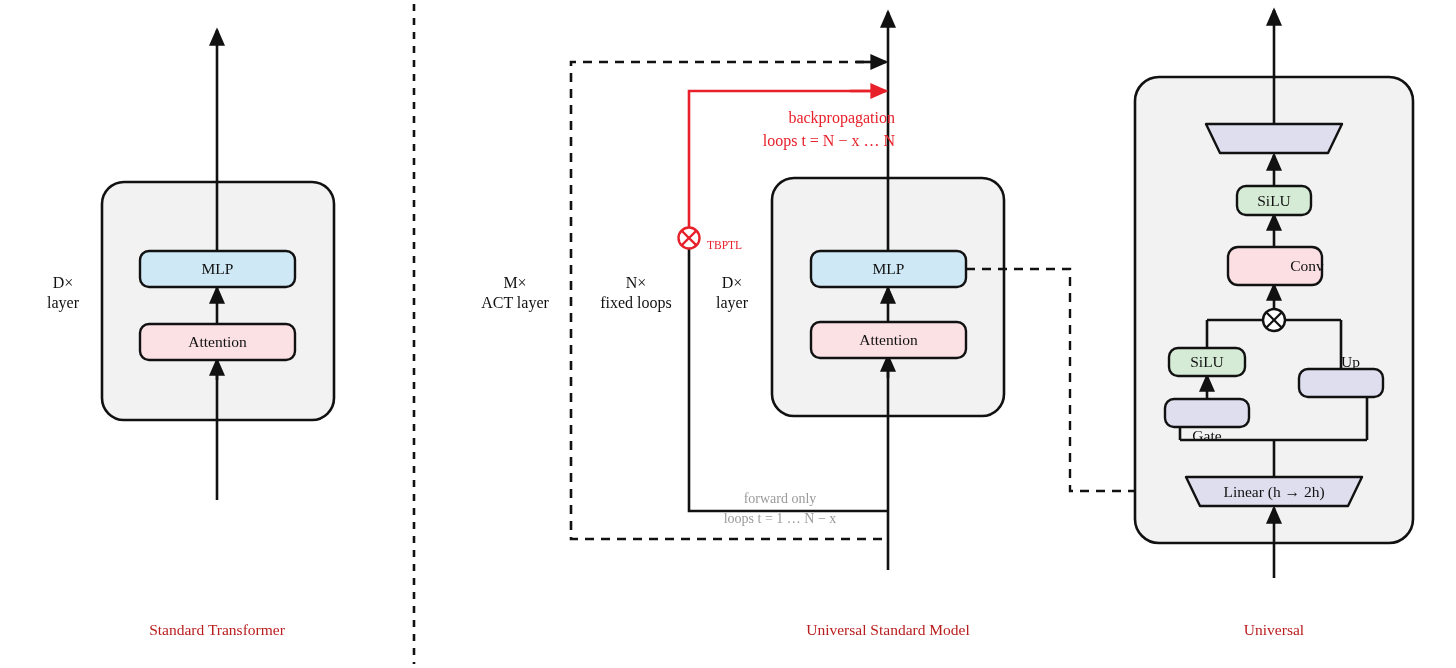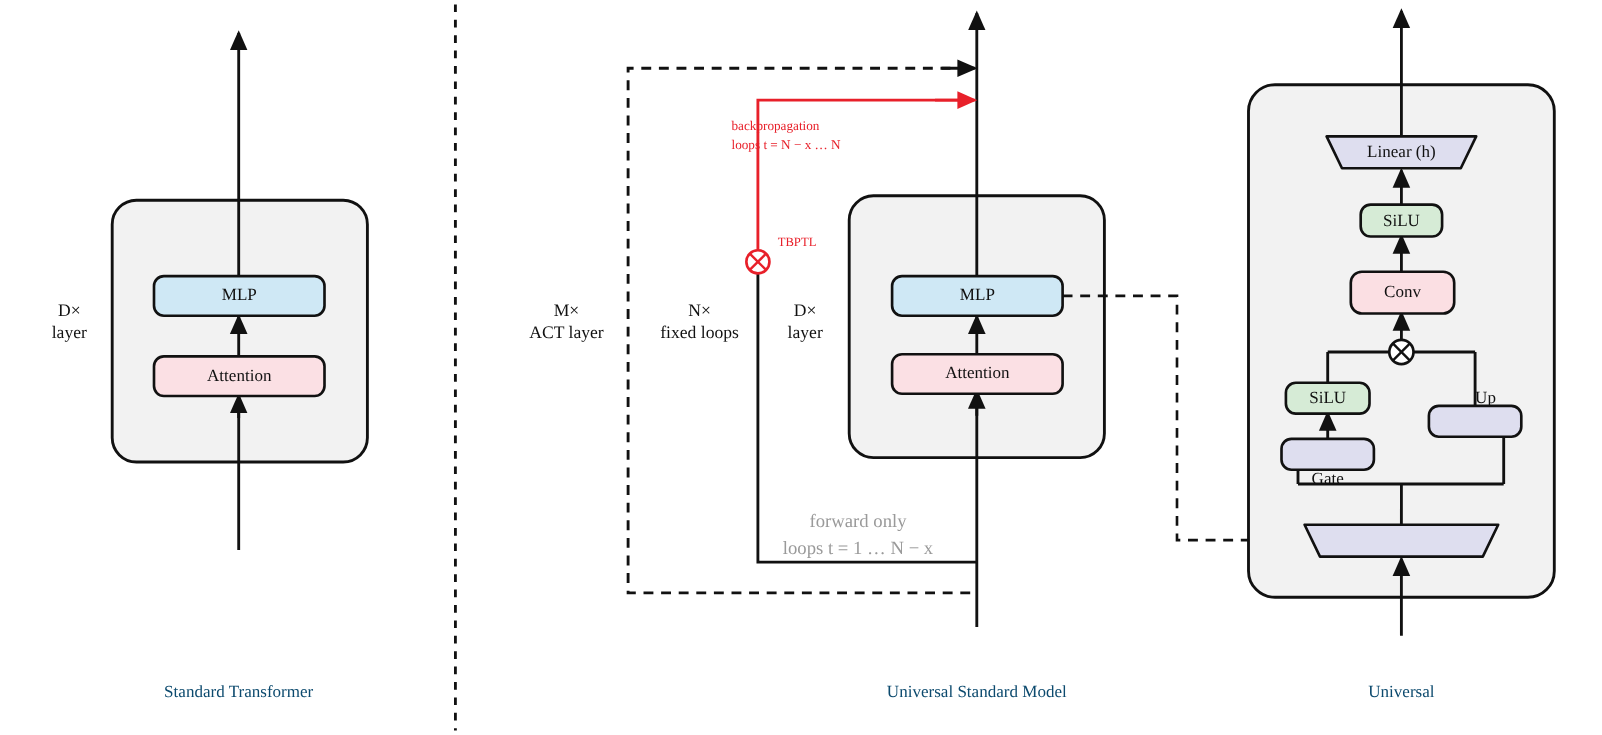--- a/index.html
+++ b/index.html
@@ -8,24 +8,24 @@
     width:1456px;height:668px;
     font-family:"Liberation Serif","DejaVu Serif",serif;
     color:#111111;
     overflow:hidden;
     position:relative;
   }
   #stage{position:relative;width:1456px;height:668px;}
   svg#canvas{position:absolute;left:0;top:0;width:1456px;height:668px;}
   .lbl{position:absolute;white-space:nowrap;}
   .mathit{}
-  .caption{font-size:15.5px;color:#0c4a6e;}
+  .caption{font-size:15.5px;color:#b91c1c;}
   .side-label{font-size:16px;line-height:1.25;text-align:center;}
-  .note-red{color:#e8202a;font-size:12px;line-height:1.45;text-align:left;}
-  .note-gray{color:#9a9a9a;font-size:17px;line-height:1.45;text-align:center;}
+  .note-red{color:#e8202a;font-size:16px;line-height:1.45;text-align:right;}
+  .note-gray{color:#9a9a9a;font-size:14px;line-height:1.45;text-align:center;margin-top:27px;}
   .tbptl{color:#e8202a;font-size:11.5px;}
   .boxtext{
     position:absolute;
     display:flex;align-items:center;justify-content:center;
     font-size:15.5px;color:#111;
     pointer-events:none;
   }
 </style>
 </head>
 <body>
@@ -160,26 +160,26 @@
   <div class="lbl note-red" style="left:780px;top:106px;transform:translateX(-50%);width:230px;">
     <span>backpropagation</span><br>
     <span class="mathit">loops t = N − x … N</span>
   </div>
 
   <div class="lbl note-gray" style="left:780px;top:462px;transform:translateX(-50%);width:230px;">
     <span>forward only</span><br>
     <span class="mathit">loops t = 1 … N − x</span>
   </div>
 
-  <div class="lbl tbptl" style="left:707px;top:215px;">TBPTL</div>
+  <div class="lbl tbptl" style="left:707px;top:239px;">TBPTL</div>
 
   <div class="lbl caption" style="left:888px;top:621px;transform:translateX(-50%);">Universal Standard Model</div>
 
-  <div class="boxtext" style="left:1206px;top:124px;width:136px;height:29px;">Linear (h)</div>
   <div class="boxtext" style="left:1237px;top:186px;width:74px;height:29px;">SiLU</div>
-  <div class="boxtext" style="left:1228px;top:247px;width:94px;height:38px;">Conv</div>
+  <div class="boxtext" style="left:1260px;top:247px;width:94px;height:38px;">Conv</div>
   <div class="boxtext" style="left:1169px;top:348px;width:76px;height:28px;">SiLU</div>
   <div class="boxtext" style="left:1299px;top:348px;width:103px;height:28px;">Up</div>
   <div class="boxtext" style="left:1165px;top:422px;width:84px;height:28px;">Gate</div>
+  <div class="boxtext" style="left:1186px;top:477px;width:176px;height:29px;">Linear (h → 2h)</div>
 
   <div class="lbl caption" style="left:1274px;top:621px;transform:translateX(-50%);">Universal</div>
 
 </div>
 
 </body></html>

